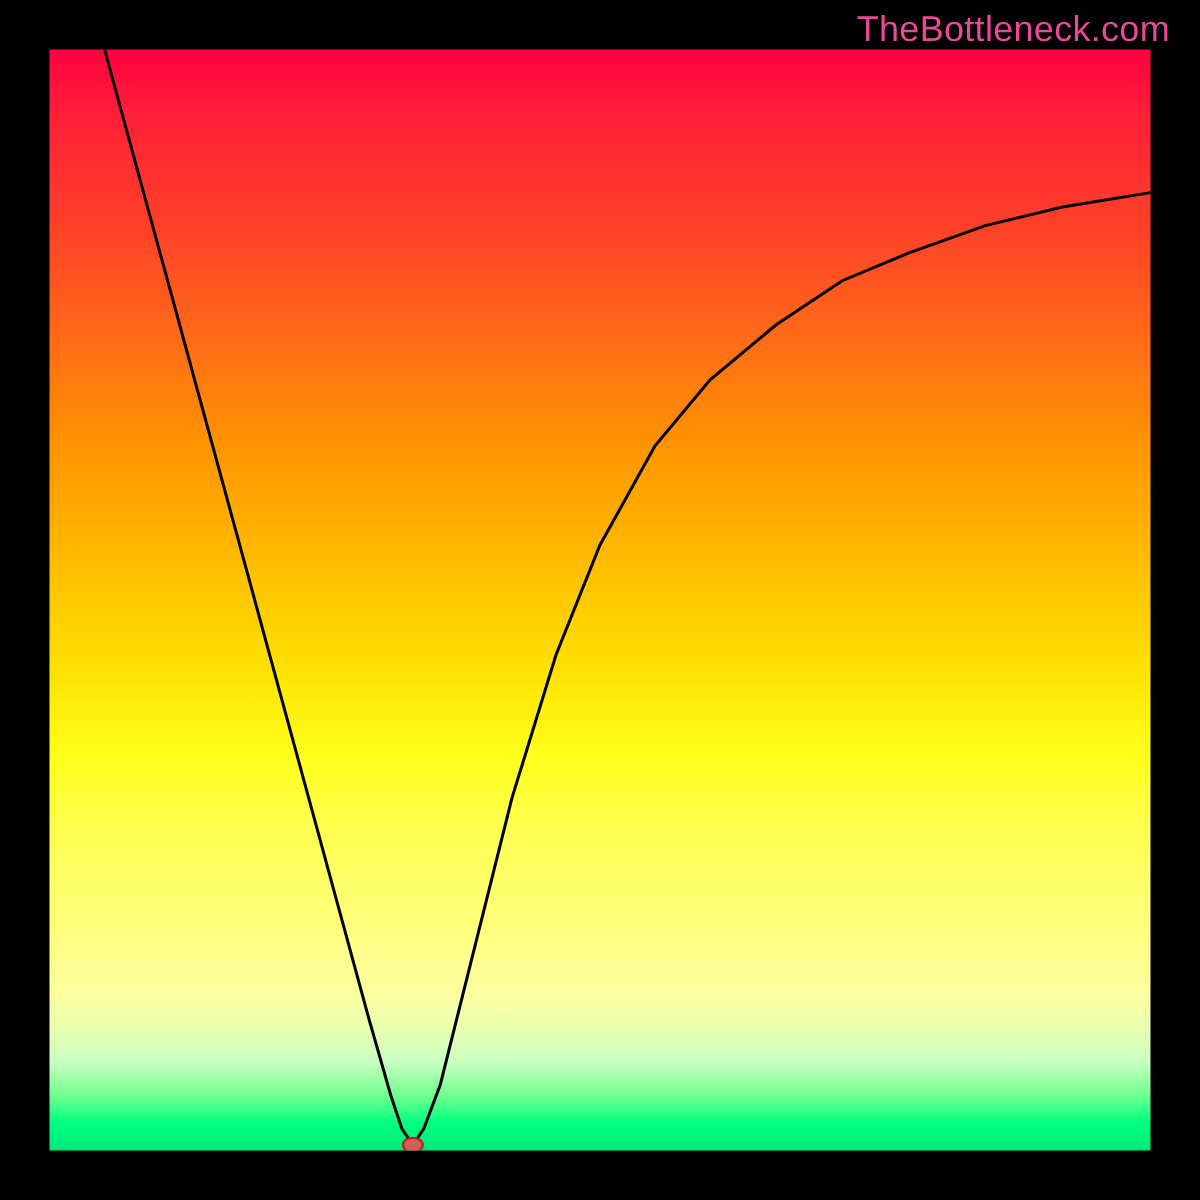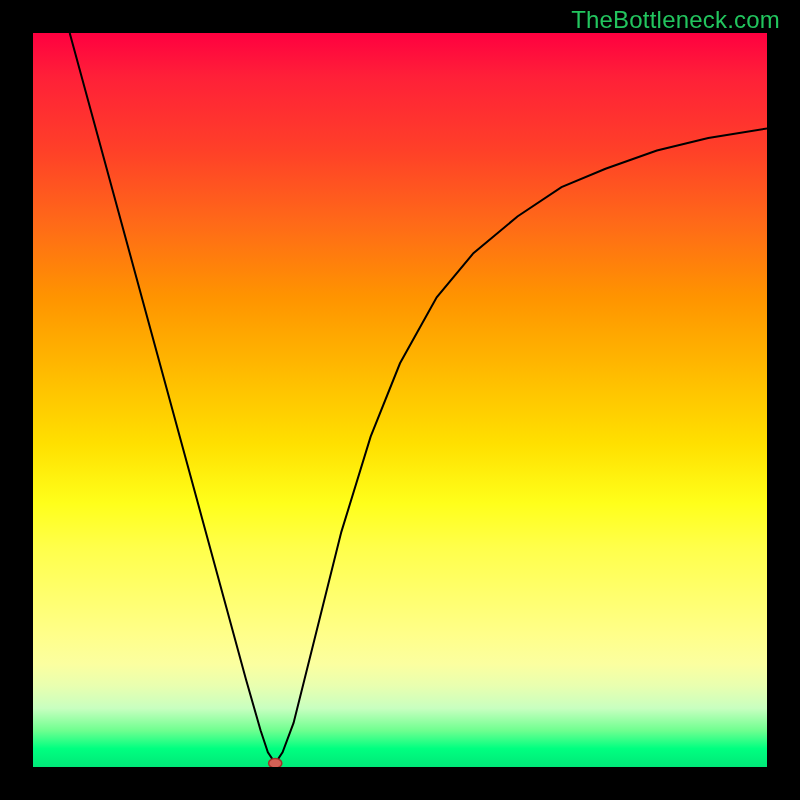--- a/index.html
+++ b/index.html
@@ -49,21 +49,21 @@
     position: absolute;
     left: 0;
     top: 0;
     width: 734px;
     height: 734px;
   }
   .watermark {
     position: absolute;
     top: 6px;
     right: 20px;
-    color: #22c55e;
+    color: #ec4899;
     font-size: 24px;
     font-weight: 400;
     letter-spacing: 0.2px;
   }
   .marker {
     stroke: #a23028;
     fill: #d46055;
     stroke-width: 1.5;
   }
   .trace {

